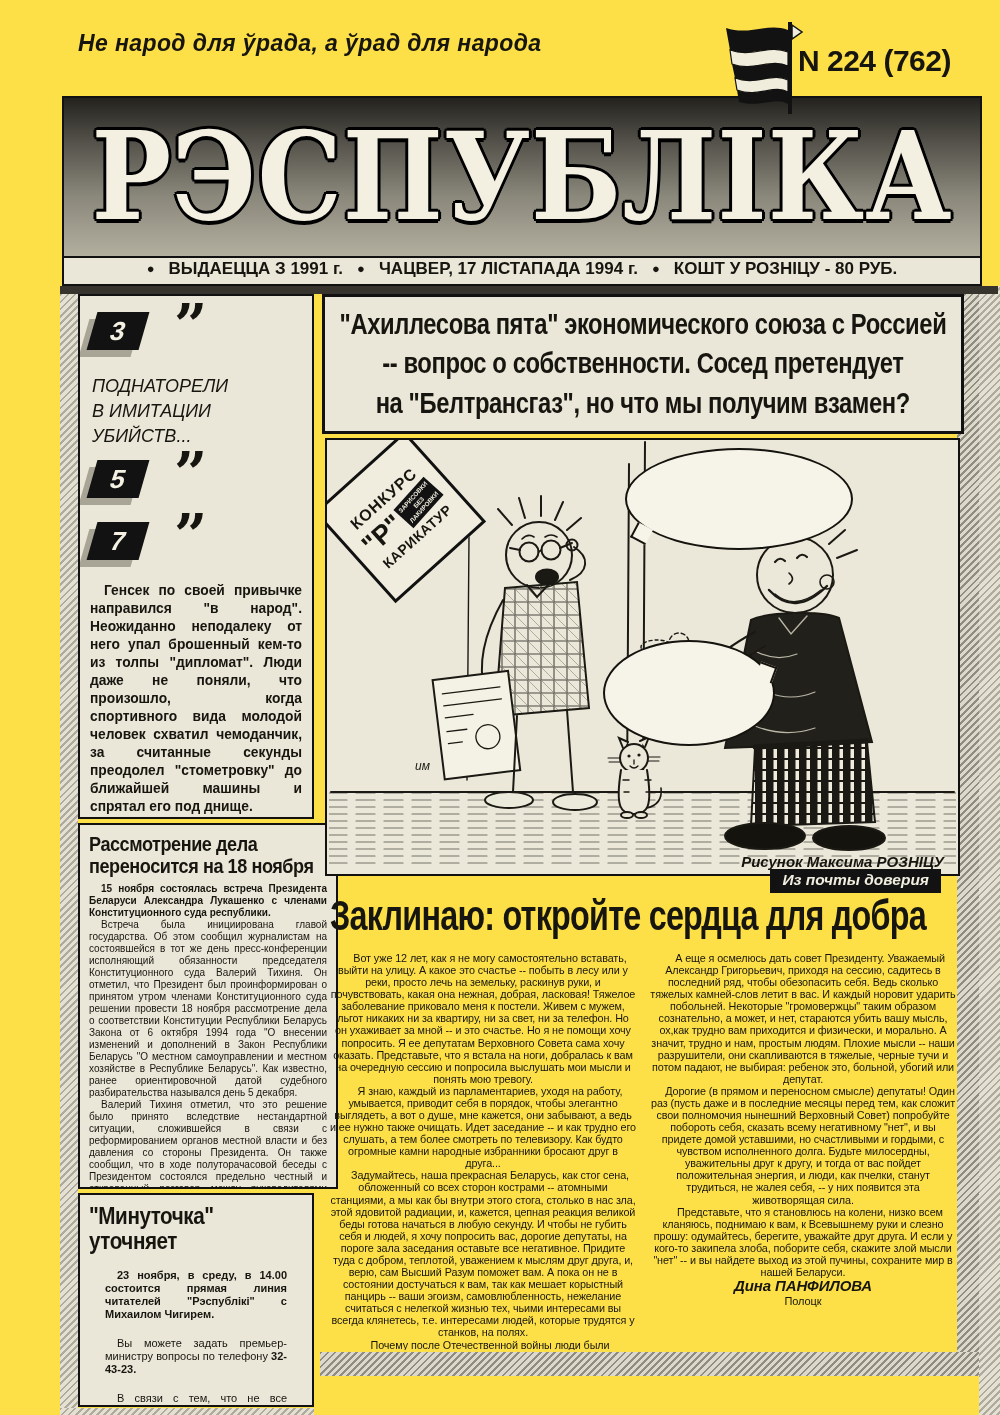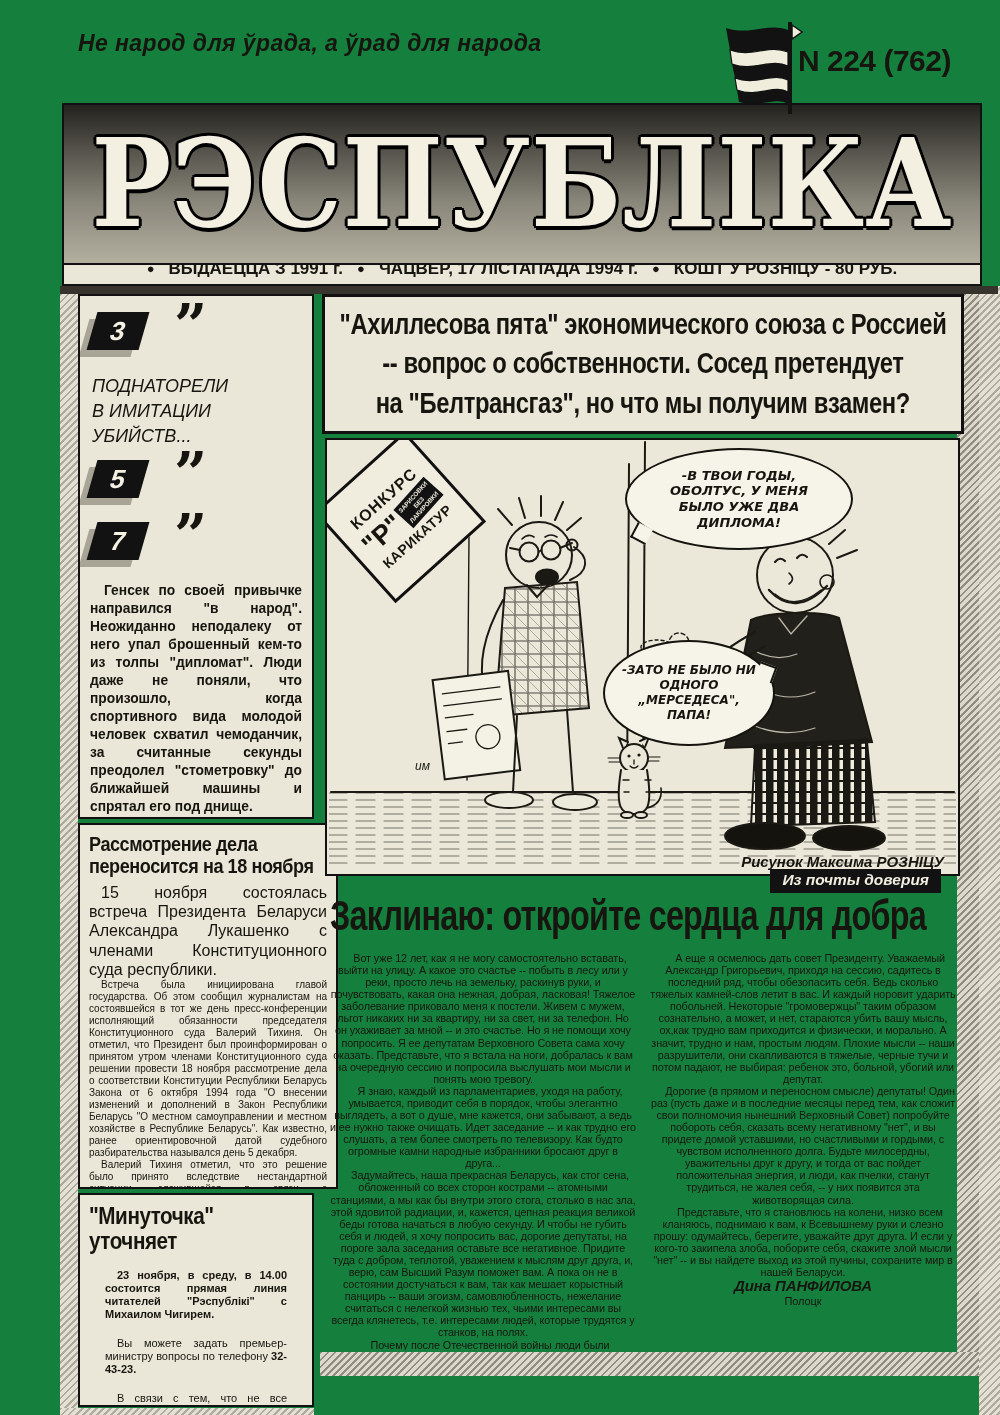--- a/index.html
+++ b/index.html
@@ -1,28 +1,28 @@
 <!DOCTYPE html>
 <html><head>
 <meta charset="utf-8">
 <style>
   html,body{margin:0;padding:0;background:#c9c6b8;}
-  .page{position:relative;width:1000px;height:1415px;background:#15803d;
+  .page{position:relative;width:1000px;height:1415px;background:#fde047;
         font-family:"Liberation Sans",sans-serif;color:#17150f;overflow:hidden;}
   .abs{position:absolute;}
   .hatch{background:repeating-linear-gradient(135deg,#8f8c80 0 2px,#ddd9ca 2px 5px);}
   .hatch-lt{background:repeating-linear-gradient(135deg,#aeab9e 0 2px,#e4e1d2 2px 5px);}
 
   
   .motto{left:78px;top:30px;font-size:23px;font-weight:bold;font-style:italic;letter-spacing:.4px;}
   .motto-author{left:290px;top:64px;width:260px;text-align:center;font-size:17px;font-weight:bold;font-style:italic;margin-top:39px;}
   .issue{left:798px;top:44px;font-size:30px;font-weight:bold;letter-spacing:-.5px;white-space:nowrap;}
   .flag{left:722px;top:20px;width:82px;height:96px;z-index:6;}
 
-  .masthead{left:62px;top:103px;width:916px;height:158px;border:2px solid #111;
+  .masthead{left:62px;top:96px;width:916px;height:158px;border:2px solid #111;
     background:linear-gradient(180deg,#23221e 0%,#54524a 28%,#8a877b 62%,#b3af9f 100%);
     display:flex;align-items:center;justify-content:center;overflow:hidden;z-index:2;}
   .masthead-text{font-family:"DejaVu Serif",serif;font-weight:bold;font-size:106px;line-height:1;
     color:#f3f0e2;white-space:nowrap;transform:scaleY(1.14);letter-spacing:1px;
     text-shadow:3px 0 #000,-3px 0 #000,0 3px #000,0 -3px #000,2px 2px #000,-2px 2px #000,2px -2px #000,-2px -2px #000;}
 
   .dateline{left:62px;top:252px;width:916px;height:30px;border:2.5px solid #111;background:#eae7d8;
     display:flex;align-items:center;justify-content:center;gap:14px;font-size:17px;font-weight:bold;white-space:nowrap;}
   .bullet{font-size:13px;transform:translateY(-1px);}
   .black-bar{left:60px;top:286px;width:938px;height:8px;background:#36342d;}
@@ -37,21 +37,21 @@
      display:flex;align-items:center;justify-content:center;color:#f4f1e3;font-size:26px;font-weight:bold;}
   .quote{font-family:"DejaVu Serif",serif;font-size:58px;font-weight:bold;line-height:.55;margin-top:0;}
   .teaser-text{font-size:18px;font-style:italic;line-height:1.38;margin:8px 0 10px 2px;white-space:pre-line;}
   .teaser-para{font-size:13.8px;font-weight:bold;line-height:1.3;text-align:justify;margin-top:6px;text-indent:14px;}
 
   .court-box{left:78px;top:823px;width:260px;height:366px;padding:6px 9px;box-sizing:border-box;}
   .side-title{font-weight:bold;font-size:21px;line-height:1.05;white-space:pre-line;
      transform:scaleX(.86);transform-origin:0 50%;width:116%;letter-spacing:-.5px;margin:2px 0 6px;}
   .side-body{font-size:10px;line-height:1.2;text-align:justify;}
   .side-body p{margin:0;text-indent:12px;}
-  .side-lead{font-weight:normal;font-size:16px;}
+  .side-lead{font-weight:bold;font-size:10px;}
 
   .minut-box{left:78px;top:1193px;width:236px;height:214px;padding:6px 9px;box-sizing:border-box;}
   .minut-title{font-size:24px;margin-bottom:5px;}
   .minut-body{font-size:11px;line-height:1.18;text-align:justify;}
   .minut-body p{margin:16px;text-indent:12px;}
 
   
   .headline-box{left:322px;top:294px;width:636px;height:134px;border:3px solid #111;background:#eae7d8;
      display:flex;flex-direction:column;justify-content:center;align-items:center;overflow:hidden;}
   .hl-line{font-size:29px;font-weight:bold;line-height:1.36;white-space:nowrap;
@@ -266,25 +266,23 @@
       <span class="b1">КОНКУРС</span>
       <span class="brow">
         <span class="br">"Р"</span>
         <span class="chip" style="white-space:pre-line">ЗАРИСОВКИ
 БЕЗ
 ЛАКИРОВКИ</span>
       </span>
       <span class="b4">КАРИКАТУР</span>
     </div>
     <div class="bubble bubble1">
-      <span>-В ТВОИ ГОДЫ, ОБОЛТУС, У МЕНЯ БЫЛО УЖЕ ДВА ДИПЛОМА!</span>
         <span class="tail"></span>
     </div>
     <div class="bubble bubble2">
-      <span>-ЗАТО НЕ БЫЛО НИ ОДНОГО „МЕРСЕДЕСА", ПАПА!</span>
         <span class="tail"></span>
     </div>
     <div class="caption">Рисунок Максима РОЗНІЦУ</div>
   </div>
 
   <div class="abs rubric">Из почты доверия</div>
   <div class="abs letter-headline">Заклинаю: откройте сердца для добра</div>
 
   <div class="abs lcol col1">
     <p>Вот уже 12 лет, как я не могу самостоятельно вставать, выйти на улицу. А какое это счастье -- побыть в лесу или у реки, просто лечь на земельку, раскинув руки, и почувствовать, какая она нежная, добрая, ласковая! Тяжелое заболевание приковало меня к постели. Живем с мужем, льгот никаких ни за квартиру, ни за свет, ни за телефон. Но он ухаживает за мной -- и это счастье. Но я не помощи хочу попросить. Я ее депутатам Верховного Совета сама хочу оказать. Представьте, что я встала на ноги, добралась к вам на очередную сессию и попросила выслушать мои мысли и понять мою тревогу.</p>

